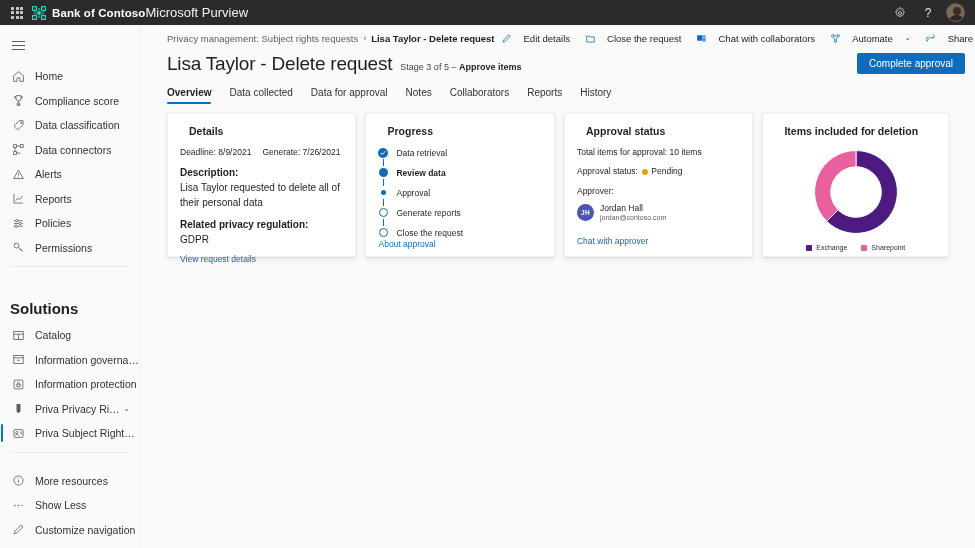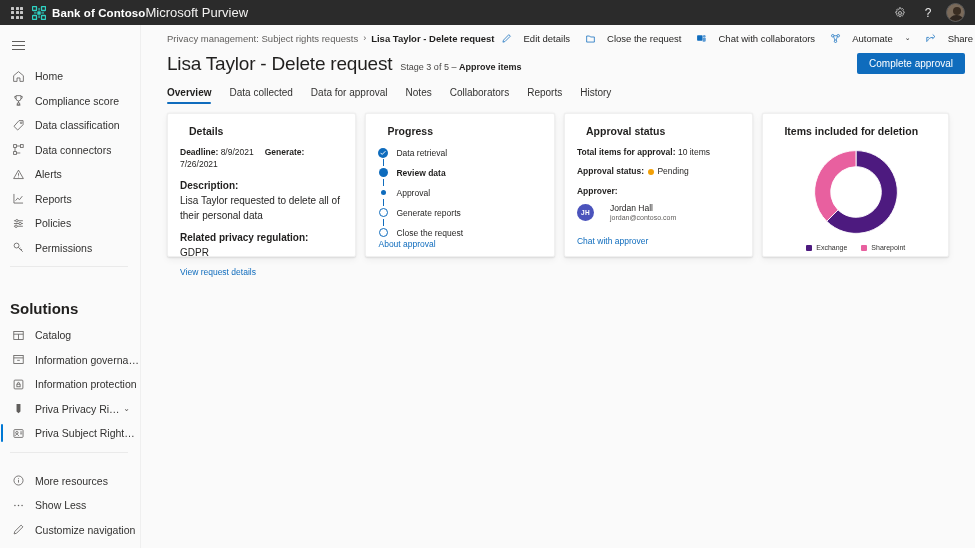--- a/index.html
+++ b/index.html
@@ -157,21 +157,21 @@
     position: relative;
     display: flex; flex-direction: column;
   }
   .card-details  { width: 193px; height: 144px; }
   .card-progress { width: 193px; height: 144px; }
   .card-approval { width: 193px; height: 144px; }
   .card-chart    { width: 190px; height: 144px; }
   .card-title { font-size: 10.5px; font-weight: bold; color: #201f1e; margin-bottom: 9px; padding-left: 9px; }
 
   .kv { font-size: 8.5px; color: #201f1e; line-height: 1.45; margin-bottom: 7px; }
-  .kv b { font-weight: bold; }
+  .kv b { font-weight: normal; }
   .kv .sp { display: inline-block; width: 11px; }
   .kv-block { font-size: 10px; color: #201f1e; line-height: 1.5; margin-bottom: 7px; }
   .kv-block .lbl { font-weight: bold; display: block; }
   .kv-block .val { display: block; color: #201f1e; }
   .cardlink {
     font-size: 8.5px; color: #0f6cbd; cursor: pointer;
     margin-top: auto; align-self: flex-start;
   }
 
   
@@ -192,21 +192,21 @@
   .step .stxt { font-size: 8.5px; color: #201f1e; white-space: nowrap; }
   .step.is-current .stxt { font-weight: bold; }
   .connector { height: 7px; width: 10px; display: flex; justify-content: center; }
   .connector i { width: 1px; height: 7px; background: #0f6cbd; display: block; }
 
   
   .status-dot {
     display: inline-block; width: 6px; height: 6px; border-radius: 50%;
     background: #f2a007; margin: 0 3px 0 2px; vertical-align: middle;
   }
-  .approver-row { display: flex; align-items: center; gap: 16px; margin-top: 2px; }
+  .approver-row { display: flex; align-items: center; gap: 6px; margin-top: 2px; }
   .approver-avatar {
     width: 17px; height: 17px; border-radius: 50%; background: #4b53bc;
     color: #fff; font-size: 6.5px; font-weight: bold;
     display: flex; align-items: center; justify-content: center; flex: 0 0 17px;
     letter-spacing: .2px;
   }
   .approver-name { font-size: 8.5px; color: #201f1e; line-height: 1.25; }
   .approver-mail { font-size: 7px; color: #605e5c; line-height: 1.25; }
 
   

